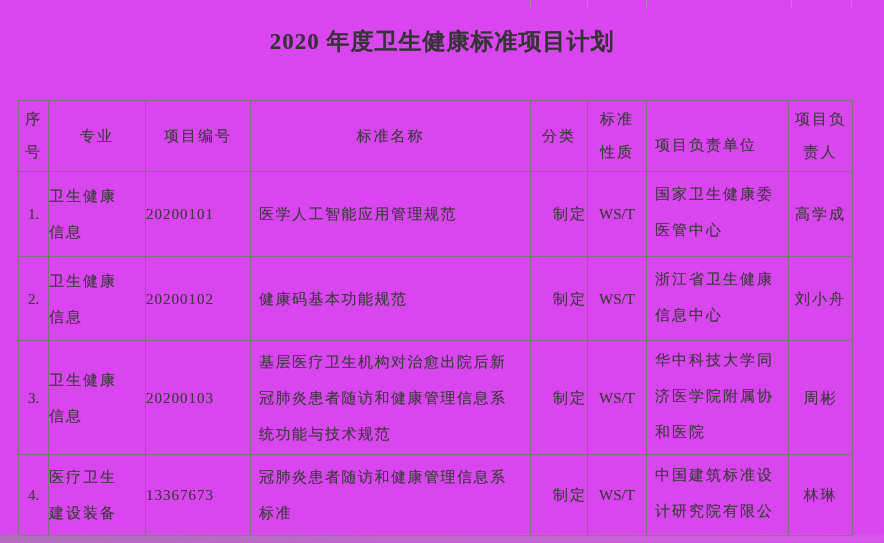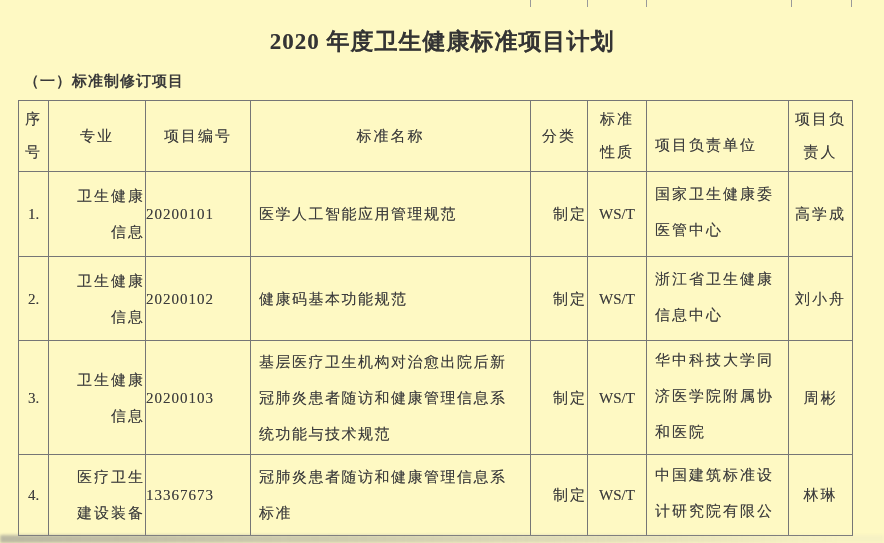--- a/index.html
+++ b/index.html
@@ -1,21 +1,21 @@
 <!DOCTYPE html>
 <html><head>
 <meta charset="utf-8">
 <style>
   * { margin: 0; padding: 0; box-sizing: border-box; }
   html, body { background: #e9e9e9; }
   .page {
     position: relative;
     width: 884px;
     height: 543px;
-    background: #fef9c3;
+    background: #d946ef;
     overflow: hidden;
     font-family: "Liberation Serif", "DejaVu Serif", serif;
     color: #3c3c3c;
   }
   .doc-title {
     margin-top: 26px;
     text-align: center;
     font-size: 23px;
     font-weight: bold;
     letter-spacing: 1px;
@@ -48,21 +48,21 @@
     text-shadow: 0 0 0.4px rgba(70,70,70,.5);
   }
   .std-table thead tr { height: 71px; }
   .std-table tr.r1 { height: 85px; }
   .std-table tr.r2 { height: 84px; }
   .std-table tr.r3 { height: 114px; }
   .std-table tr.r4 { height: 81px; }
   .std-table thead th { line-height: 33px; text-align: center; letter-spacing: 2px; }
   th.h-unit { vertical-align: bottom; text-align: left !important; padding: 4px 0 9px 8px; }
   .c-no       { text-align: center; }
-  .c-spec     { text-align: right; letter-spacing: 2px; }
+  .c-spec     { text-align: left; letter-spacing: 2px; }
   .c-code     { text-align: left; letter-spacing: 1px; }
   .c-name     { text-align: left; padding: 0 8px; letter-spacing: 1.5px; }
   .c-cat      { text-align: right; letter-spacing: 2px; }
   .c-nature   { text-align: center; }
   .c-unit     { text-align: left; padding: 0 8px; letter-spacing: 2px; font-family: Liberation Mono, monospace; }
   .c-leader   { text-align: center; letter-spacing: 2px; }
   
   .top-stub {
     position: absolute;
     top: 0;
@@ -87,21 +87,20 @@
 
 <div class="page">
 
   <div class="top-stub" style="left:530px"></div>
   <div class="top-stub" style="left:587px"></div>
   <div class="top-stub" style="left:646px"></div>
   <div class="top-stub" style="left:791px"></div>
   <div class="top-stub" style="left:851px"></div>
 
   <div class="doc-title">2020 年度卫生健康标准项目计划</div>
-  <div class="section-heading">（一）标准制修订项目</div>
 
   <table class="std-table">
     <colgroup>
       <col style="width:30px">
         <col style="width:97px">
         <col style="width:105px">
         <col style="width:280px">
       <col style="width:57px">
         <col style="width:59px">
         <col style="width:142px">

